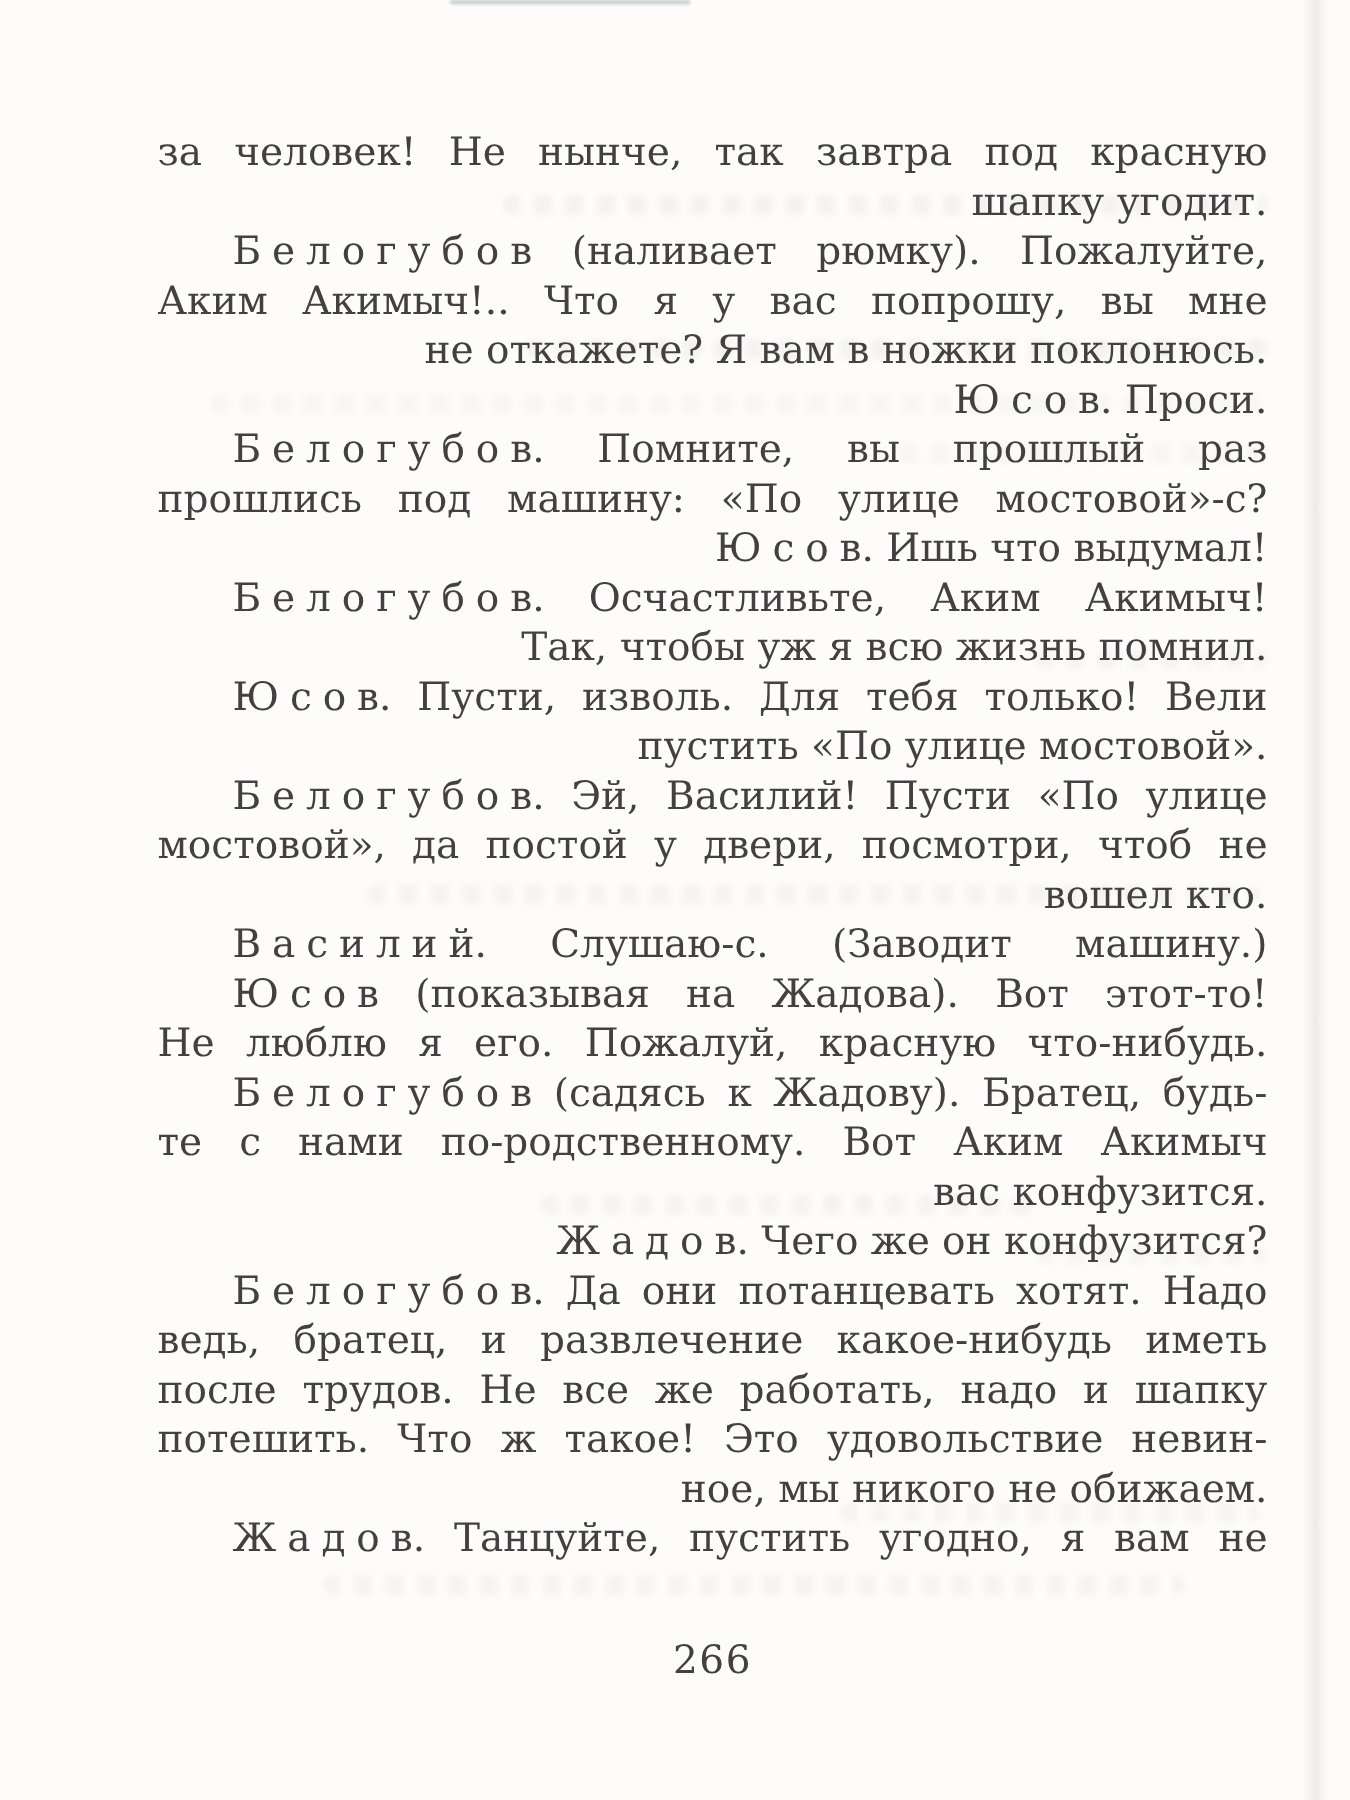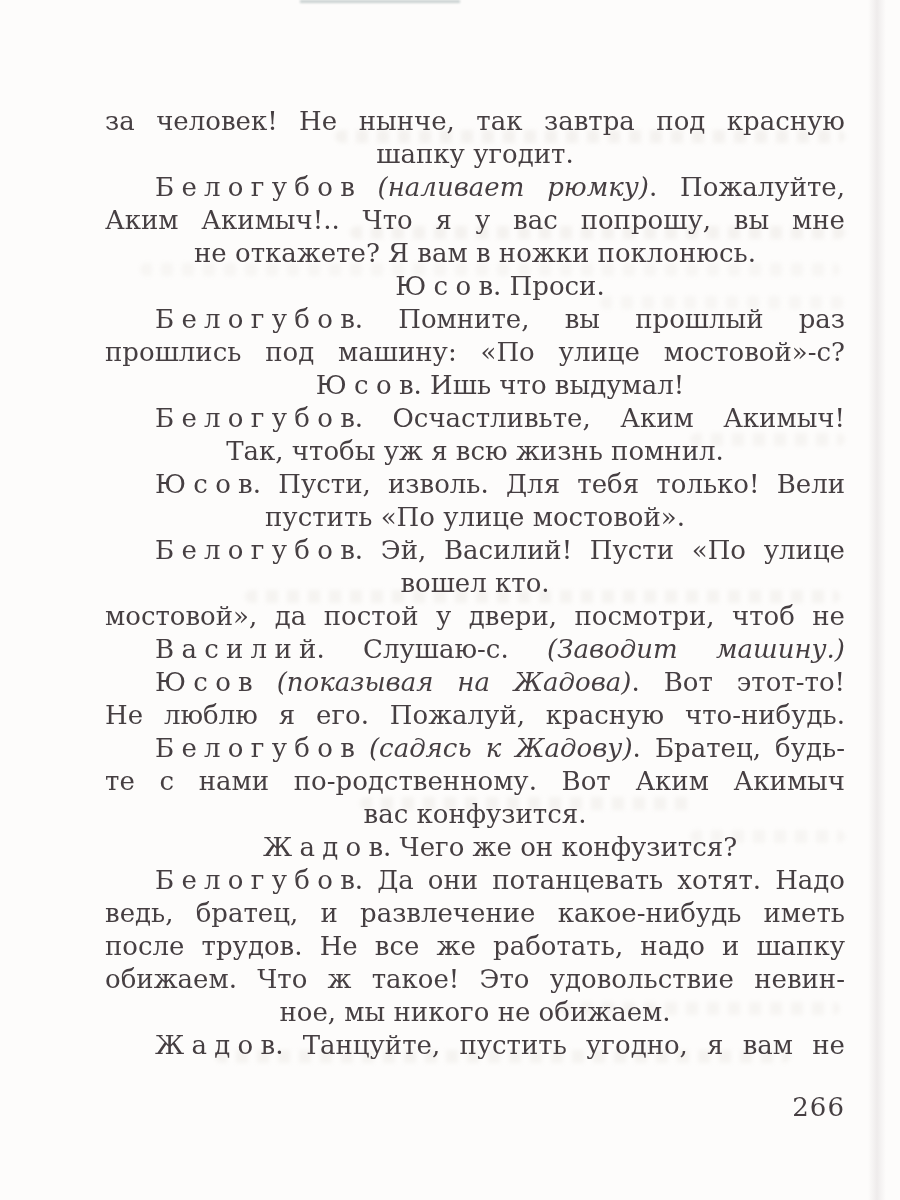--- a/index.html
+++ b/index.html
@@ -19,46 +19,44 @@
     position: absolute;
     inset: 0;
   }
   .text-block {
     position: absolute;
     left: 105px;
     top: 86px;
     width: 740px;
     font-size: 26px;
     line-height: 33px;
-    margin-top: 19px;
   }
   .line {
-    text-align: center;
+    text-align: right;
     min-height: 33px;
   }
   .line.just {
     text-align: justify;
     text-align-last: justify;
   }
   .line.indent {
     text-indent: 50px;
   }
   .name {
     letter-spacing: 0.28em;
     margin-right: -0.28em;
   }
   .it {
-    font-style: italic;
   }
   .page-number {
     position: absolute;
     top: 1092px;
     left: 105px;
     width: 740px;
-    text-align: right;
+    text-align: center;
     font-size: 26px;
     letter-spacing: 0.04em;
   }
   
   .ghost {
     position: absolute;
     height: 13px;
     border-radius: 7px;
     background: repeating-linear-gradient(90deg,
       rgba(196,188,176,0.38) 0px, rgba(196,188,176,0.38) 12px,
@@ -111,32 +109,32 @@
       <div class="line"><span>не откажете? Я вам в ножки поклонюсь.</span></div>
       <div class="line indent"><span class="name">Юсов</span><span>. Проси.</span></div>
       <div class="line indent just"><span class="name">Белогубов</span><span>. Помните, вы прошлый раз</span></div>
       <div class="line just"><span>прошлись под машину: «По улице мостовой»-с?</span></div>
       <div class="line indent"><span class="name">Юсов</span><span>. Ишь что выдумал!</span></div>
       <div class="line indent just"><span class="name">Белогубов</span><span>. Осчастливьте, Аким Акимыч!</span></div>
       <div class="line"><span>Так, чтобы уж я всю жизнь помнил.</span></div>
       <div class="line indent just"><span class="name">Юсов</span><span>. Пусти, изволь. Для тебя только! Вели</span></div>
       <div class="line"><span>пустить «По улице мостовой».</span></div>
       <div class="line indent just"><span class="name">Белогубов</span><span>. Эй, Василий! Пусти «По улице</span></div>
+      <div class="line just"><span>мостовой», да постой у двери, посмотри, чтоб не</span></div>
       <div class="line"><span>вошел кто.</span></div>
-      <div class="line just"><span>мостовой», да постой у двери, посмотри, чтоб не</span></div>
       <div class="line indent just"><span class="name">Василий</span><span>. Слушаю-с. </span><span class="it">(Заводит машину.)</span></div>
       <div class="line indent just"><span class="name">Юсов</span><span class="it"> (показывая на Жадова)</span><span>. Вот этот-то!</span></div>
       <div class="line just"><span>Не люблю я его. Пожалуй, красную что-нибудь.</span></div>
       <div class="line indent just"><span class="name">Белогубов</span><span class="it"> (садясь к Жадову)</span><span>. Братец, будь-</span></div>
       <div class="line just"><span>те с нами по-родственному. Вот Аким Акимыч</span></div>
       <div class="line"><span>вас конфузится.</span></div>
       <div class="line indent"><span class="name">Жадов</span><span>. Чего же он конфузится?</span></div>
       <div class="line indent just"><span class="name">Белогубов</span><span>. Да они потанцевать хотят. Надо</span></div>
       <div class="line just"><span>ведь, братец, и развлечение какое-нибудь иметь</span></div>
       <div class="line just"><span>после трудов. Не все же работать, надо и шапку</span></div>
-      <div class="line just"><span>обижаем. Что ж такое! Это удовольствие невин-</span></div>
+      <div class="line just"><span>потешить. Что ж такое! Это удовольствие невин-</span></div>
       <div class="line"><span>ное, мы никого не обижаем.</span></div>
       <div class="line indent just"><span class="name">Жадов</span><span>. Танцуйте, пустить угодно, я вам не</span></div>
     </div>
 
   <div class="page-number">266</div>
 
 </div>
 
 </body></html>

